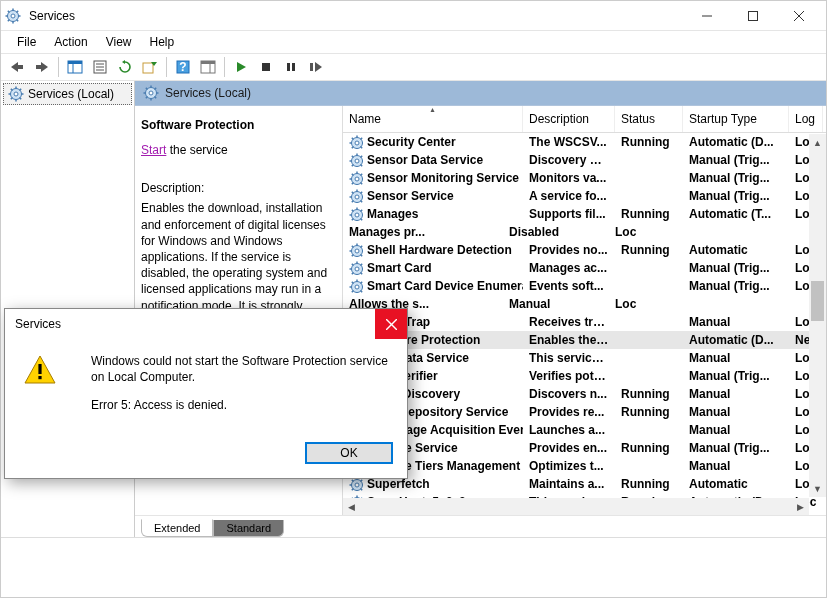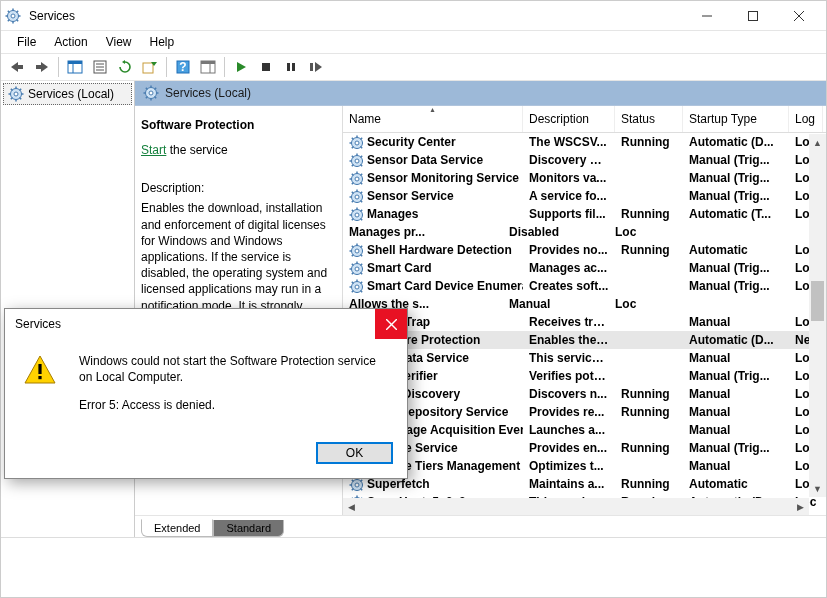--- a/index.html
+++ b/index.html
@@ -16,21 +16,21 @@
 .toolbtn { width: 24px; height: 24px; display: flex; align-items: center; justify-content: center; border: 1px solid transparent; }
 .tsep { width: 1px; height: 20px; background: #ccc; margin: 0 3px; }
 .body { display: flex; height: calc(100% - 140px); }
 .leftpane { width: 134px; border-right: 1px solid #ccc; padding: 2px; }
 .treeitem { display: flex; align-items: center; gap: 4px; padding: 2px 4px; border: 1px dotted #666; background: #f2f2f2; }
 .rightpane { flex: 1; display: flex; flex-direction: column; position: relative; }
 .paneheader { background: #9db9d8; padding: 4px 8px; display: flex; align-items: center; gap: 6px; color: #1a1a1a; border-bottom: 1px solid #b0c4dc; }
 .content { display: flex; flex: 1; overflow: hidden; }
 .detailpane { width: 208px; padding: 8px 10px 8px 6px; border-right: 1px solid #ddd; }
 .detailpane h3 { margin: 4px 0 10px 0; font-size: 12px; font-weight: bold; }
-.detailpane a { color: #15803d; text-decoration: underline; }
+.detailpane a { color: #a21caf; text-decoration: underline; }
 .detailpane p { margin: 4px 0; line-height: 1.35; }
 .listpane { flex: 1; overflow: hidden; position: relative; }
 .listheader { display: flex; border-bottom: 1px solid #ddd; background: #fff; position: sticky; top: 0; }
 .listheader .col { padding: 6px 8px 6px 6px; border-right: 1px solid #eee; font-weight: normal; position: relative; }
 .listheader .sortarrow { position: absolute; left: 50%; top: -1px; transform: translateX(-50%); font-size: 8px; color: #555; }
 .listbody { overflow: auto; height: calc(100% - 28px); font-weight: bold; }
 .row { display: flex; align-items: center; height: 18px; }
 .row.sel { background: #e6e6e6; }
 .row .cell { padding: 1px 6px; overflow: hidden; white-space: nowrap; text-overflow: ellipsis; }
 .row .namecell { display: flex; align-items: center; gap: 4px; }
@@ -51,23 +51,23 @@
 .vscroll .arr { height: 17px; display: flex; align-items: center; justify-content: center; font-size: 9px; color: #555; }
 .hscroll { position: absolute; left: 0; right: 17px; bottom: 0; height: 17px; background: #f1f1f1; display: flex; }
 .hscroll .arr { width: 17px; display: flex; align-items: center; justify-content: center; font-size: 9px; color: #555; }
 .hscroll .track { flex: 1; }
 
 
 .dialog { position: absolute; left: 4px; top: 308px; width: 404px; background: #fff; border: 1px solid #888; box-shadow: 4px 4px 14px rgba(0,0,0,.35); z-index: 10; }
 .dialog .dtitle { display: flex; align-items: center; height: 30px; padding: 0 0 0 10px; font-size: 12px; }
 .dialog .dclose { width: 32px; height: 30px; background: #e81123; color: #fff; display: flex; align-items: center; justify-content: center; margin-left: auto; font-size: 13px; }
 .dialog .dbody { display: flex; padding: 14px 16px 8px 18px; gap: 18px; }
-.dialog .dbody .msg p { margin: 0 0 12px 4px; line-height: 1.35; }
+.dialog .dbody .msg p { margin: 0 0 12px 16px; line-height: 1.35; }
 .dialog .dbtns { display: flex; justify-content: flex-end; padding: 8px 14px 14px; }
-.dialog .okbtn { width: 77px; height: 22px; border: 2px solid #0078d7; background: #e1e1e1; font-size: 12px; }
+.dialog .okbtn { width: 88px; height: 22px; border: 2px solid #0078d7; background: #e1e1e1; font-size: 12px; }
 
 
 .gear { display: inline-block; }
 
 svg { display: block; }
 </style>
 </head>
 <body>
 
 <svg width="0" height="0" style="position:absolute">
@@ -350,21 +350,21 @@
               </div>
               <div class="row">
                 <div class="cell c-name namecell">
                   <span class="gear">
                     <svg width="14" height="14">
                       <use href="#gear-g"></use>
                     </svg>
                   </span>
                   <span>Smart Card Device Enumera...</span>
                 </div>
-                <div class="cell c-desc">Creates soft...</div>
+                <div class="cell c-desc">Events soft...</div>
                 <div class="cell c-stat"></div>
                 <div class="cell c-start">Manual (Trig...</div>
                 <div class="cell c-log">Loc</div>
               </div>
               <div class="row">
                 <div class="cell c-desc">Allows the s...</div>
                 <div class="cell c-stat"></div>
                 <div class="cell c-start">Manual</div>
                 <div class="cell c-log">Loc</div>
               </div>

